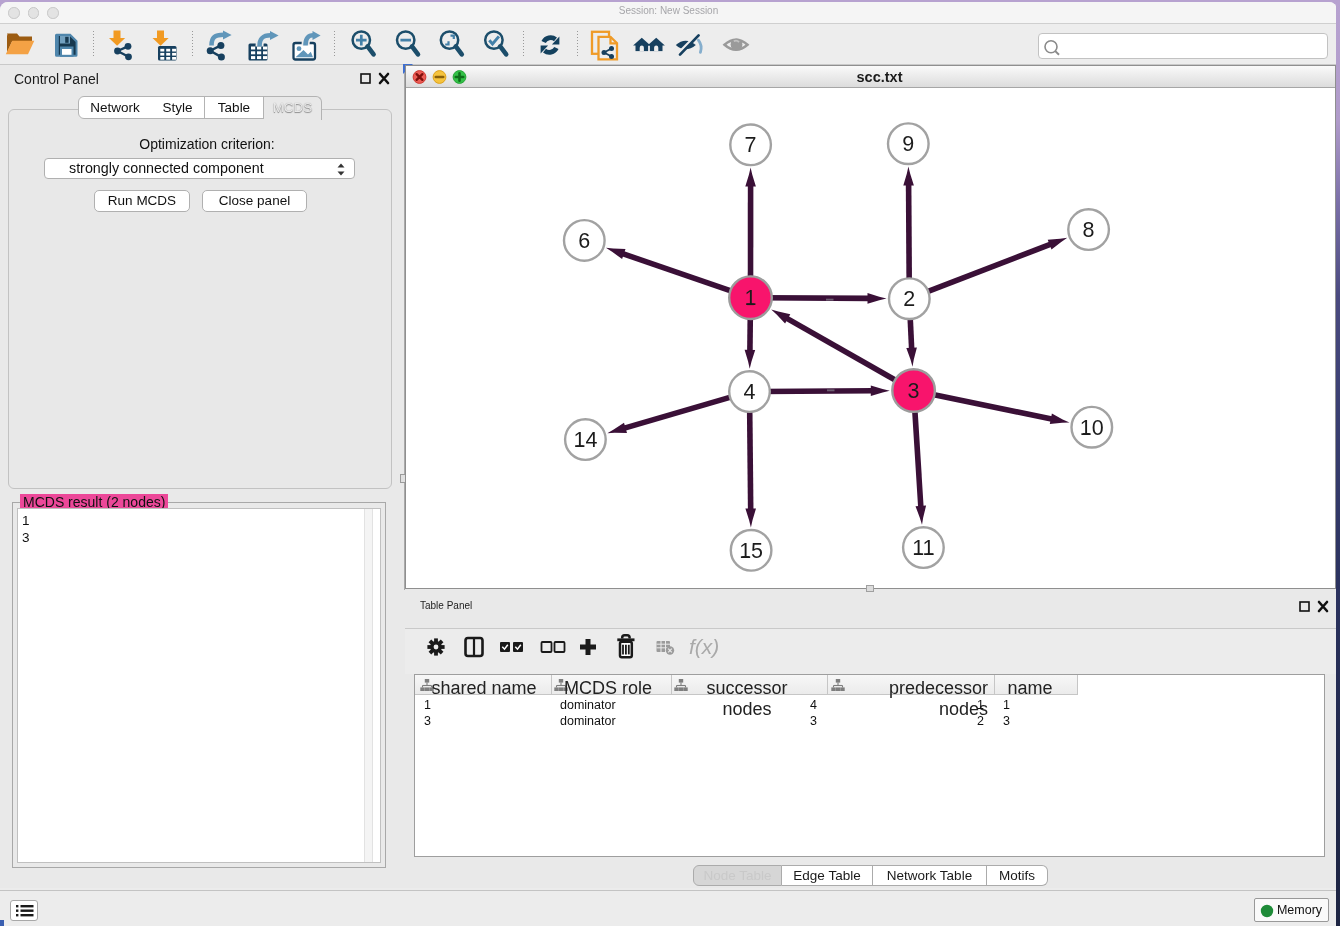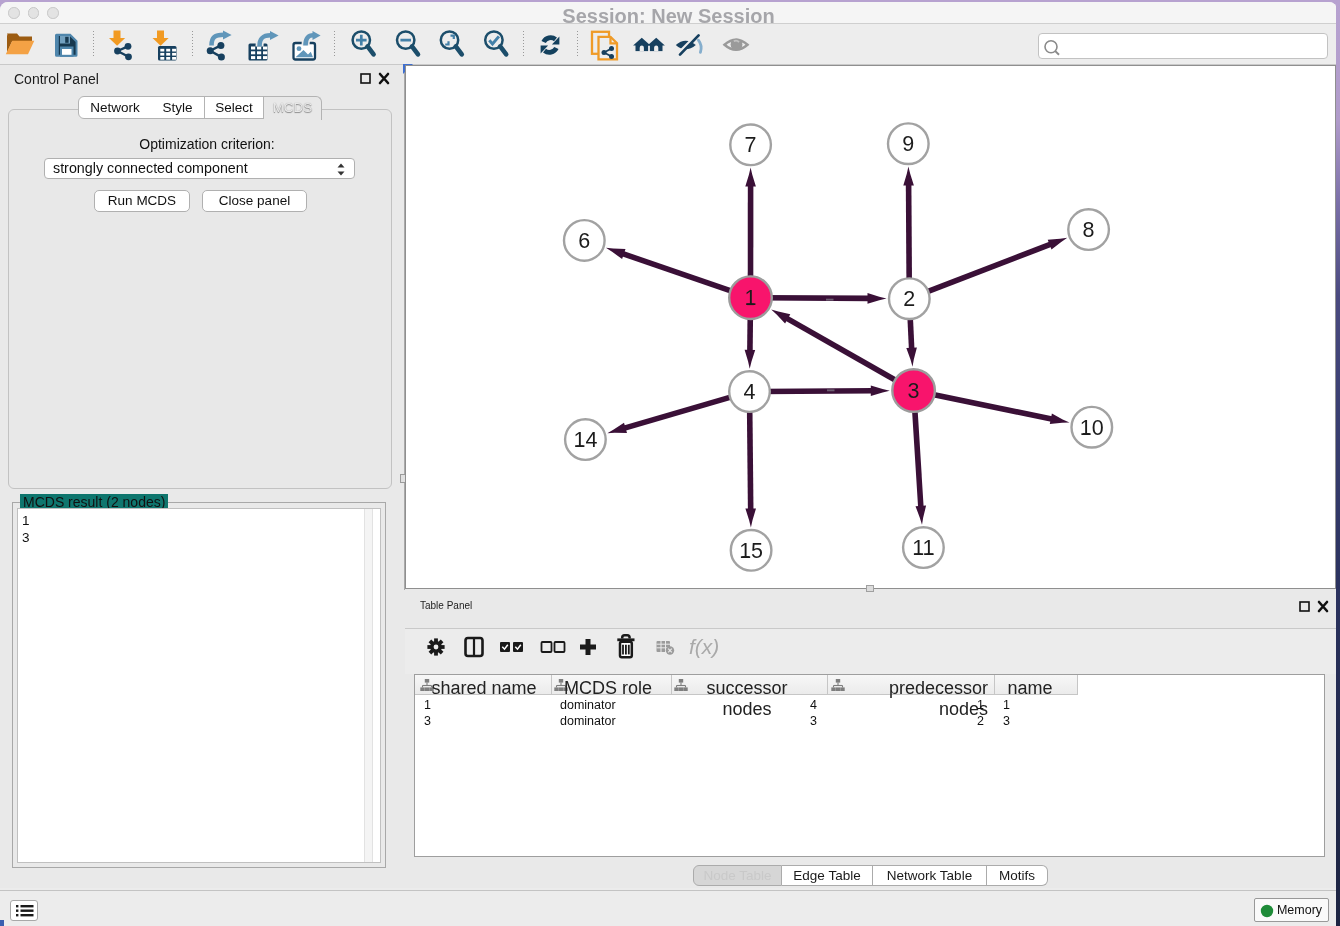--- a/index.html
+++ b/index.html
@@ -5,36 +5,36 @@
 * { margin:0; padding:0; box-sizing:border-box; }
 html,body { width:1340px; height:926px; overflow:hidden; }
 body { font-family:"Liberation Sans", sans-serif; background:#b7a2d0; position:relative; }
 .abs { position:absolute; }
 #deskright { left:1336px; top:0; width:4px; height:926px;
   background:linear-gradient(#b7a2d0 0%,#b09bca 13%,#7a6fa8 22%,#4a4a80 32%,#3a3f72 45%,#2c3360 62%,#222a4e 80%,#1d2442 100%); }
 #win { left:0; top:2px; width:1337px; height:924px; background:#ececec;
   border-radius:8px 8px 0 0; overflow:hidden; }
 #titlebar { left:0; top:0; width:1337px; height:22px; background:#f5f5f5; border-bottom:1px solid #cfcfcf; }
 .light { width:11.5px; height:11.5px; border-radius:50%; background:#e3e3e3; border:1px solid #c6c6c6; top:5px; }
-#title { width:100%; top:3px; text-align:center; font-size:20px; color:#a6a6aa;font-weight:bold; }
+#title { width:100%; top:3px; text-align:center; font-size:10px; color:#a6a6aa; }
 #toolbar { left:0; top:22px; width:1337px; height:41px; background:#ededed; border-bottom:1px solid #c9c9c9; }
 .tsep { top:7px; width:1px; height:27px; background-image:linear-gradient(#999 1px, transparent 1px); background-size:1px 3px; background-repeat:repeat-y; }
 #searchbox { left:1038px; top:9px; width:290px; height:26px; background:#fff; border:1px solid #c2c2c2; border-radius:4px; }
 #mainbg { left:0; top:63px; width:1337px; height:823px; background:#e9e9e9; }
 #cpheader { left:14px; top:69px; font-size:14px; color:#1d1d1d; }
 .tab { z-index:3; top:94px; height:23px; border:1px solid #b3b3b3; background:#fff; color:#111;
   font-size:13.5px; text-align:center; line-height:22px; }
 #tabpanel { z-index:1; left:8px; top:107px; width:384px; height:380px; background:#e8e8e8; border:1px solid #c2c2c2; border-radius:6px; }
 #optlabel { z-index:2; left:7px; top:134px; width:400px; text-align:center; font-size:14px; color:#111; }
 #dropdown { z-index:2; left:44px; top:156px; width:311px; height:21px; background:#fff; border:1px solid #b0b0b0; border-radius:4px;
-  font-size:14.3px; color:#111; line-height:19px; padding-left:8px; }
+  font-size:14.3px; color:#111; line-height:19px; padding-left:24px; }
 .pbtn { z-index:2; top:188px; height:22px; background:#fff; border:1px solid #b0b0b0; border-radius:5px;
   font-size:13.5px; color:#111; text-align:center; line-height:20px; }
 #fieldset { left:12px; top:500px; width:374px; height:366px; border:1px solid #a8a8a8; }
-#fslegend { left:20px; top:492px; background:#0f766e; padding:0 3px; font-size:14px; color:#111; }
+#fslegend { left:20px; top:492px; background:#ec4899; padding:0 3px; font-size:14px; color:#111; }
 #fsbox { left:17px; top:506px; width:364px; height:355px; background:#fff; border:1px solid #c0c0c0; }
 #fsscroll { left:364px; top:507px; width:9px; height:353px; background:#f4f4f4; border-left:1px solid #e2e2e2; border-right:1px solid #e2e2e2;}
 .fsitem { left:22px; font-size:13.5px; color:#111; }
 #vsplit { left:404px; top:63px; width:1px; height:525px; background:#aaaaaa; }
 #vshandle { left:400px; top:472px; width:6px; height:9px; background:#e0e0e0; border:1px solid #9a9a9a; }
 #netframe { left:405px; top:63px; width:931px; height:524px; border:1px solid #8f8f8f; background:#fff; }
 #nettitle { left:0; top:0; width:929px; height:22px; background:linear-gradient(#fafafa,#dcdcdc); border-bottom:1px solid #a6a6a6; }
 #netname { left:9px; width:100%; top:3px; text-align:center; font-size:14.5px; font-weight:bold; color:#1c1c1c; }
 #hshandle { left:866px; top:583px; width:8px; height:7px; background:#dcdcdc; border:1px solid #a0a0a0; }
 #tablepanel { left:405px; top:590px; width:931px; height:296px; background:#e9e9e9; }
@@ -189,21 +189,21 @@
     </div>
   </div>
   <div class="abs" id="mainbg"></div>
   <div class="abs" id="cpheader">Control Panel</div>
   <svg class="abs" style="left:359px;top:70px;" width="34" height="14" viewBox="0 0 34 14">
     <rect x="2" y="2" width="9" height="9" fill="none" stroke="#111" stroke-width="1.6"></rect>
     <path d="M21 2 L29 11 M29 2 L21 11" stroke="#111" stroke-width="2.6" stroke-linecap="round"></path>
   </svg>
   <div class="abs tab" style="left:78px; width:74px; border-radius:6px 0 0 6px;">Network</div>
   <div class="abs tab" style="left:151px; width:54px; border-left:none;">Style</div>
-  <div class="abs tab" style="left:205px; width:59px; border-left:none;">Select</div>
+  <div class="abs tab" style="left:205px; width:59px; border-left:none;">Table</div>
   <div class="abs tab" style="left:264px; width:58px; border-left:none; border-bottom:none; height:24px; border-radius:0 6px 0 0; background:#e8e8e8; color:#e9e9e9; text-shadow:0 0.5px 1px #8a8a8a, 0 0 1px #9a9a9a;">MCDS</div>
   <div class="abs" id="tabpanel"></div>
   <div class="abs" id="optlabel">Optimization criterion:</div>
   <div class="abs" id="dropdown">strongly connected component
     <svg class="abs" style="right:8px;top:3px;" width="10" height="15" viewBox="0 0 10 15">
       <path d="M1.5 5.5 L5 1.5 L8.5 5.5 Z" fill="#333"></path>
       <path d="M1.5 9.5 L5 13.5 L8.5 9.5 Z" fill="#333"></path>
     </svg>
   </div>
   <div class="abs pbtn" style="left:94px; width:96px;">Run MCDS</div>
@@ -213,20 +213,31 @@
   <div class="abs" id="fsbox"></div>
   <div class="abs" id="fsscroll"></div>
   <div class="abs fsitem" style="top:511px;">1</div>
   <div class="abs fsitem" style="top:528px;">3</div>
   <div class="abs" id="vsplit"></div>
   <div class="abs" id="vshandle"></div>
   <svg class="abs" style="left:403px;top:62px;" width="10" height="10" viewBox="0 0 10 10">
       <polygon points="0,0 10,0 0,10" fill="#3e6fd0"></polygon>
     </svg>
   <div class="abs" id="netframe">
+    <div class="abs" id="nettitle">
+      <svg class="abs" style="left:6px;top:2px;" width="62" height="18" viewBox="0 0 62 18">
+        <circle cx="7.5" cy="9" r="6.4" fill="#ec5c55" stroke="#ce3b33" stroke-width="1"></circle>
+        <path d="M4.6 6.1 L10.4 11.9 M10.4 6.1 L4.6 11.9" stroke="#7e100c" stroke-width="2.3" stroke-linecap="round"></path>
+        <circle cx="27.5" cy="9" r="6.4" fill="#f6c33d" stroke="#dda21c" stroke-width="1"></circle>
+        <path d="M23.8 9 L31.2 9" stroke="#89600a" stroke-width="2.6" stroke-linecap="round"></path>
+        <circle cx="47.5" cy="9" r="6.4" fill="#33c147" stroke="#27a438" stroke-width="1"></circle>
+        <path d="M43.8 9 L51.2 9 M47.5 5.3 L47.5 12.7" stroke="#0e6e1a" stroke-width="2.6" stroke-linecap="round"></path>
+      </svg>
+      <div class="abs" id="netname">scc.txt</div>
+    </div>
     <svg class="abs" style="left:0;top:22px;" width="929" height="500" viewBox="0 0 929 500">
 <line x1="344.5" y1="209.7" x2="344.6" y2="96.6" stroke="#3a1037" stroke-width="5.6"></line>
 <polygon points="344.6,79.6 346.3,86.8 349.9,98.6 339.3,98.6 342.9,86.8" fill="#3a1037"></polygon>
 <line x1="344.5" y1="209.7" x2="215.9" y2="165.4" stroke="#3a1037" stroke-width="5.6"></line>
 <polygon points="199.9,159.8 207.2,160.6 219.5,161.0 216.1,171.0 206.1,163.8" fill="#3a1037"></polygon>
 <line x1="344.5" y1="209.7" x2="463.5" y2="210.4" stroke="#3a1037" stroke-width="5.6"></line>
 <polygon points="480.5,210.6 473.3,212.2 461.5,215.7 461.5,205.1 473.3,208.8" fill="#3a1037"></polygon>
 <line x1="344.5" y1="209.7" x2="343.9" y2="263.8" stroke="#3a1037" stroke-width="5.6"></line>
 <polygon points="343.7,280.8 342.1,273.6 338.6,261.7 349.2,261.9 345.5,273.6" fill="#3a1037"></polygon>
 <line x1="503.3" y1="210.7" x2="502.6" y2="95.5" stroke="#3a1037" stroke-width="5.6"></line>

